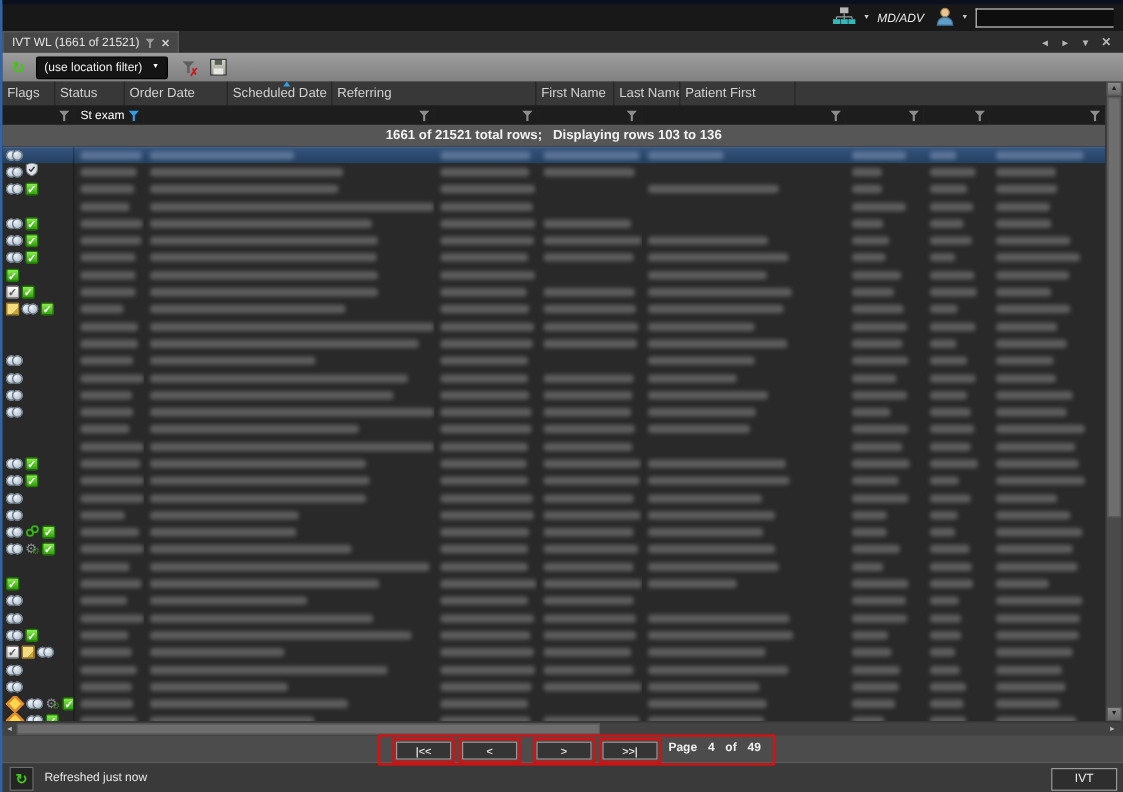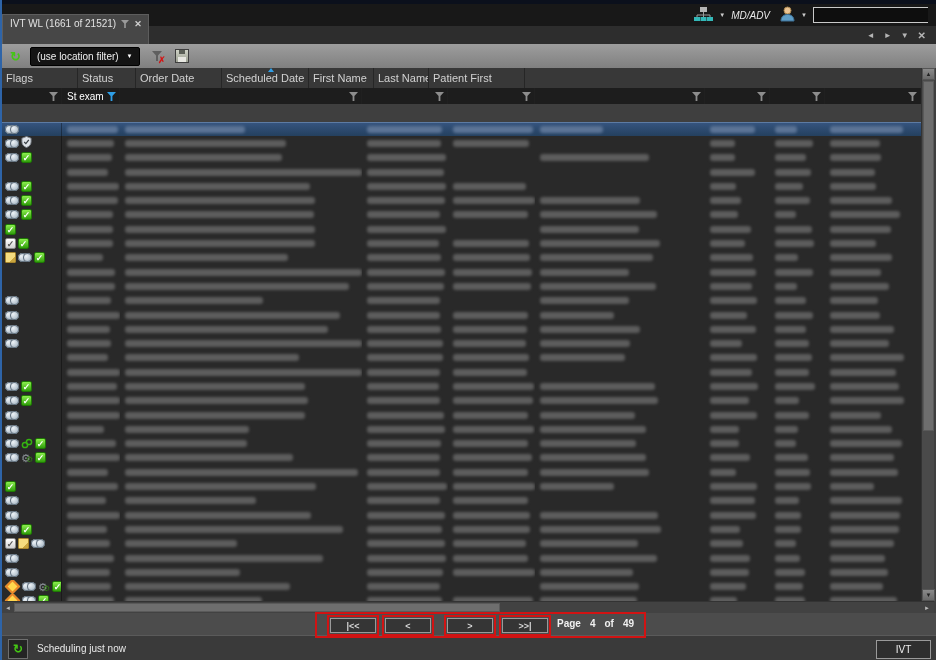--- a/index.html
+++ b/index.html
@@ -16,21 +16,21 @@
   #menubar-items{display:flex;align-items:center;padding-left:8px;}
   .mitem{padding:0 10px;cursor:default;white-space:nowrap;}
   #user-cluster{margin-left:auto;display:flex;align-items:center;gap:6px;padding-right:8px;}
   .caret{font-size:6px;color:#cccccc;}
   #role-label{color:#e8e8e8;font-size:10px;margin-right:4px;font-style:italic;}
   #search-wrap{display:flex;align-items:center;}
   #search-input{width:108px;height:14px;background:#0e0e0e;border:1px solid #c9c9c9;border-right:none;color:#e0e0e0;font-size:10px;outline:none;padding:0 3px;}
 
   
   #tabbar{left:2px;top:26px;width:934px;height:18px;background:#2d2d2d;display:flex;align-items:flex-end;}
-  #tab-active{height:17px;background:#474747;border:1px solid #5d5d5d;border-bottom:none;display:flex;align-items:center;gap:5px;padding:0 6px 12px 7px;color:#e2e2e2;font-size:10px;white-space:nowrap;}
+  #tab-active{height:17px;background:#474747;border:1px solid #5d5d5d;border-bottom:none;display:flex;align-items:center;gap:5px;padding:0 6px 0 7px;color:#e2e2e2;font-size:10px;white-space:nowrap;}
   #tab-controls{margin-left:auto;display:flex;align-items:center;gap:9px;padding:0 10px 3px 0;color:#b5b5b5;font-size:8px;}
   #tab-controls span{cursor:default;}
 
   
   #toolbar{left:2px;top:44px;width:934px;height:24px;background:linear-gradient(#9d9d9d,#808080);display:flex;align-items:center;gap:9px;padding-left:8px;box-sizing:border-box;}
   #refresh-glyph{color:var(--green,#45c615);font-weight:bold;font-size:13px;line-height:13px;}
   #location-filter{height:17px;background:#141414;border:1px solid #000;border-radius:2px;color:#f0f0f0;font-size:10px;display:flex;align-items:center;gap:8px;padding:0 6px;}
   .tool-icon{position:relative;width:16px;height:14px;display:flex;align-items:center;justify-content:center;}
   .clear-x{position:absolute;right:-1px;bottom:-2px;color:#d41414;font-size:9px;font-weight:bold;}
   .floppy{width:12px;height:12px;background:linear-gradient(#cfd2c6,#9da192);border:1px solid #3f3f3f;position:relative;}
@@ -156,32 +156,35 @@
           <path d="M0 0 H10 L6 4.5 V10 H4 V4.5 Z" fill="#5f5f5f"></path>
         </svg>
       <span class="clear-x">✗</span>
     </span>
     <span class="tool-icon">
         <span class="floppy"></span>
       </span>
   </div>
 
   <div class="abs" id="thead">
-      <div class="hcell" style="width: 76px;">
+      <div class="hcell" style="width: 44px;">
         <span>Flags</span>
       </div>
       <div class="hcell" style="width: 58px;">
         <span>Status</span>
       </div>
       <div class="hcell" style="width: 86px;">
         <span>Order Date</span>
       </div>
       <div class="hcell" style="width: 87px;">
         <span>Scheduled Date</span>
         <span class="sort-marker"></span>
+      </div>
+      <div class="hcell" style="width: 170px;">
+        <span>Referring</span>
       </div>
       <div class="hcell" style="width: 65px;">
         <span>First Name</span>
       </div>
       <div class="hcell" style="width: 55px;">
         <span>Last Name</span>
       </div>
       <div class="hcell" style="width: 96px;">
         <span>Patient First</span>
       </div>
@@ -229,20 +232,21 @@
           <path d="M0 0 H10 L6 4.5 V10 H4 V4.5 Z" fill="#8d8d8d"></path>
         </svg>
       </div>
       <div class="fcell" style="width: 96px;">
         <svg width="9" height="9" viewBox="0 0 10 10" class="funnel">
           <path d="M0 0 H10 L6 4.5 V10 H4 V4.5 Z" fill="#8d8d8d"></path>
         </svg>
       </div>
     </div>
 
+  <div class="abs" id="info-bar">1661 of 21521 total rows;   Displaying rows 103 to 136</div>
 
   <div class="abs" id="rows">
       <div class="trow sel">
         <div class="cell flags-cell" style="width: 60px;">
           <span class="fi fi-eyes"></span>
         </div>
         <div class="cell" style="width: 58px;">
           <div class="bar" style="width: 51px;"></div>
         </div>
         <div class="cell" style="width: 242px;">
@@ -1253,16 +1257,16 @@
       <span>4</span>
       <span>of</span>
       <span>49</span>
     </span>
   </div>
 
   <div class="abs" id="statusbar">
     <span id="status-refresh">
         <span>↻</span>
       </span>
-    <span id="refreshed-text">Scheduling just now</span>
+    <span id="refreshed-text">Refreshed just now</span>
     <span id="ivt-btn">IVT</span>
   </div>
 </div>
 
 </body></html>

